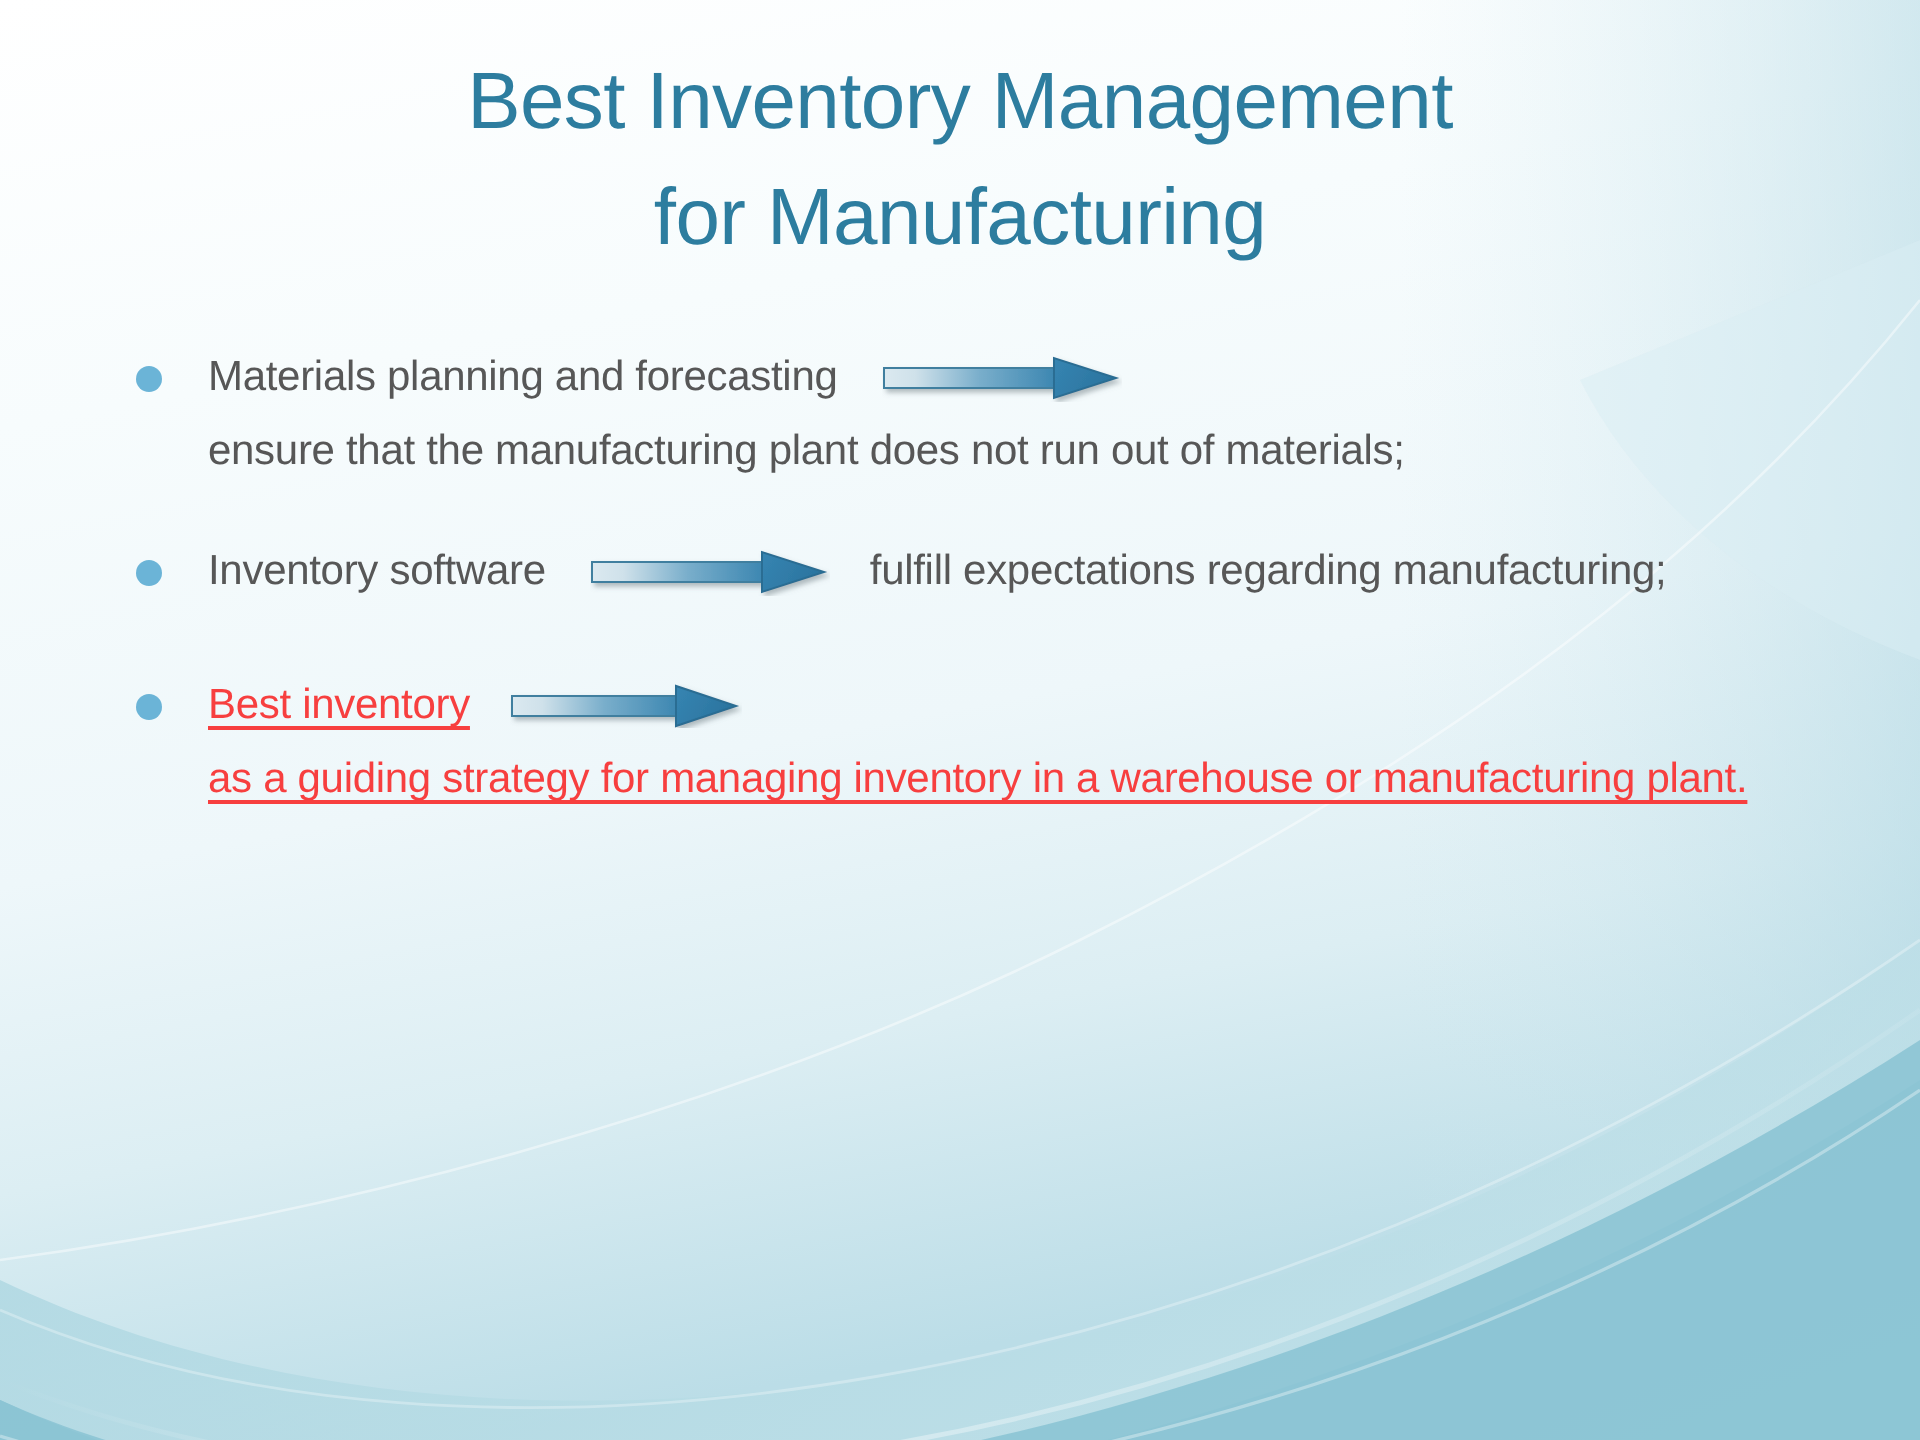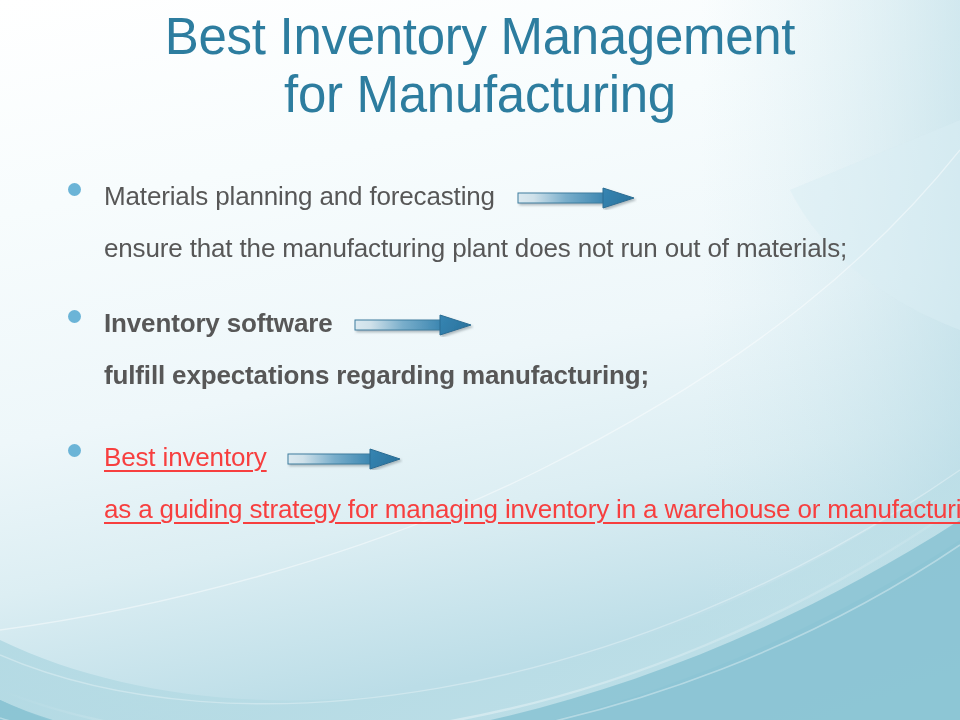--- a/index.html
+++ b/index.html
@@ -24,25 +24,25 @@
     width: 960px;
     height: 720px;
     z-index: 0;
     pointer-events: none;
   }
 
   
   #title {
     position: absolute;
     left: 50px;
-    top: 8px;
+    top: 22px;
     width: 860px;
     z-index: 3;
     text-align: center;
-    font-size: 51px;
+    font-size: 40px;
     line-height: 58px;
     font-weight: normal;
     letter-spacing: -0.3px;
     color: #2d7d9f;
     white-space: pre-line;
   }
 
   
   #body {
     position: absolute;
@@ -63,22 +63,22 @@
     position: absolute;
     left: 10px;
     top: 13px;
     width: 13px;
     height: 13px;
     border-radius: 50%;
     background: #6bb4d7;
   }
 
   .bullet-text {
-    font-size: 26px;
-    line-height: 52px;
+    font-size: 21px;
+    line-height: 37px;
     color: #575757;
     letter-spacing: -0.15px;
   }
 
   .bullet-text.red {
     color: #f73f3f;
     text-decoration: underline;
     text-decoration-color: #f73f3f;
     text-underline-offset: 4px;
     text-decoration-thickness: 2px;
@@ -175,21 +175,21 @@
               </filter>
             </defs>
             <g filter="url(#sh1)">
               <rect x="1" y="7" width="87" height="10" fill="url(#ag1)" stroke="#3f7f9f" stroke-width="1"></rect>
               <path d="M86,2 L86,22 L117,12 Z" fill="url(#ah1)" stroke="#2b6d93" stroke-width="1" stroke-linejoin="miter"></path>
             </g>
           </svg>
         </span><span class="gap-b"></span><span class="seg">ensure that the manufacturing plant does not run out of materials;</span></span>
     </div>
 
-    <div class="bullet-row" style="font-weight:bold;">
+    <div class="bullet-row" style="">
       <span class="bullet-dot"></span>
       <span class="bullet-text"><span class="seg">Inventory software</span><span class="gap-a"></span><span class="arrow-wrap">
           <svg width="120" height="24" viewBox="0 0 120 24" style="display:block">
             <defs>
               <linearGradient id="ag2" x1="0" y1="0" x2="1" y2="0">
                 <stop offset="0%" stop-color="#dbe9f0"></stop>
                 <stop offset="18%" stop-color="#cfe1ea"></stop>
                 <stop offset="55%" stop-color="#79aecb"></stop>
                 <stop offset="100%" stop-color="#3a85b0"></stop>
               </linearGradient>

